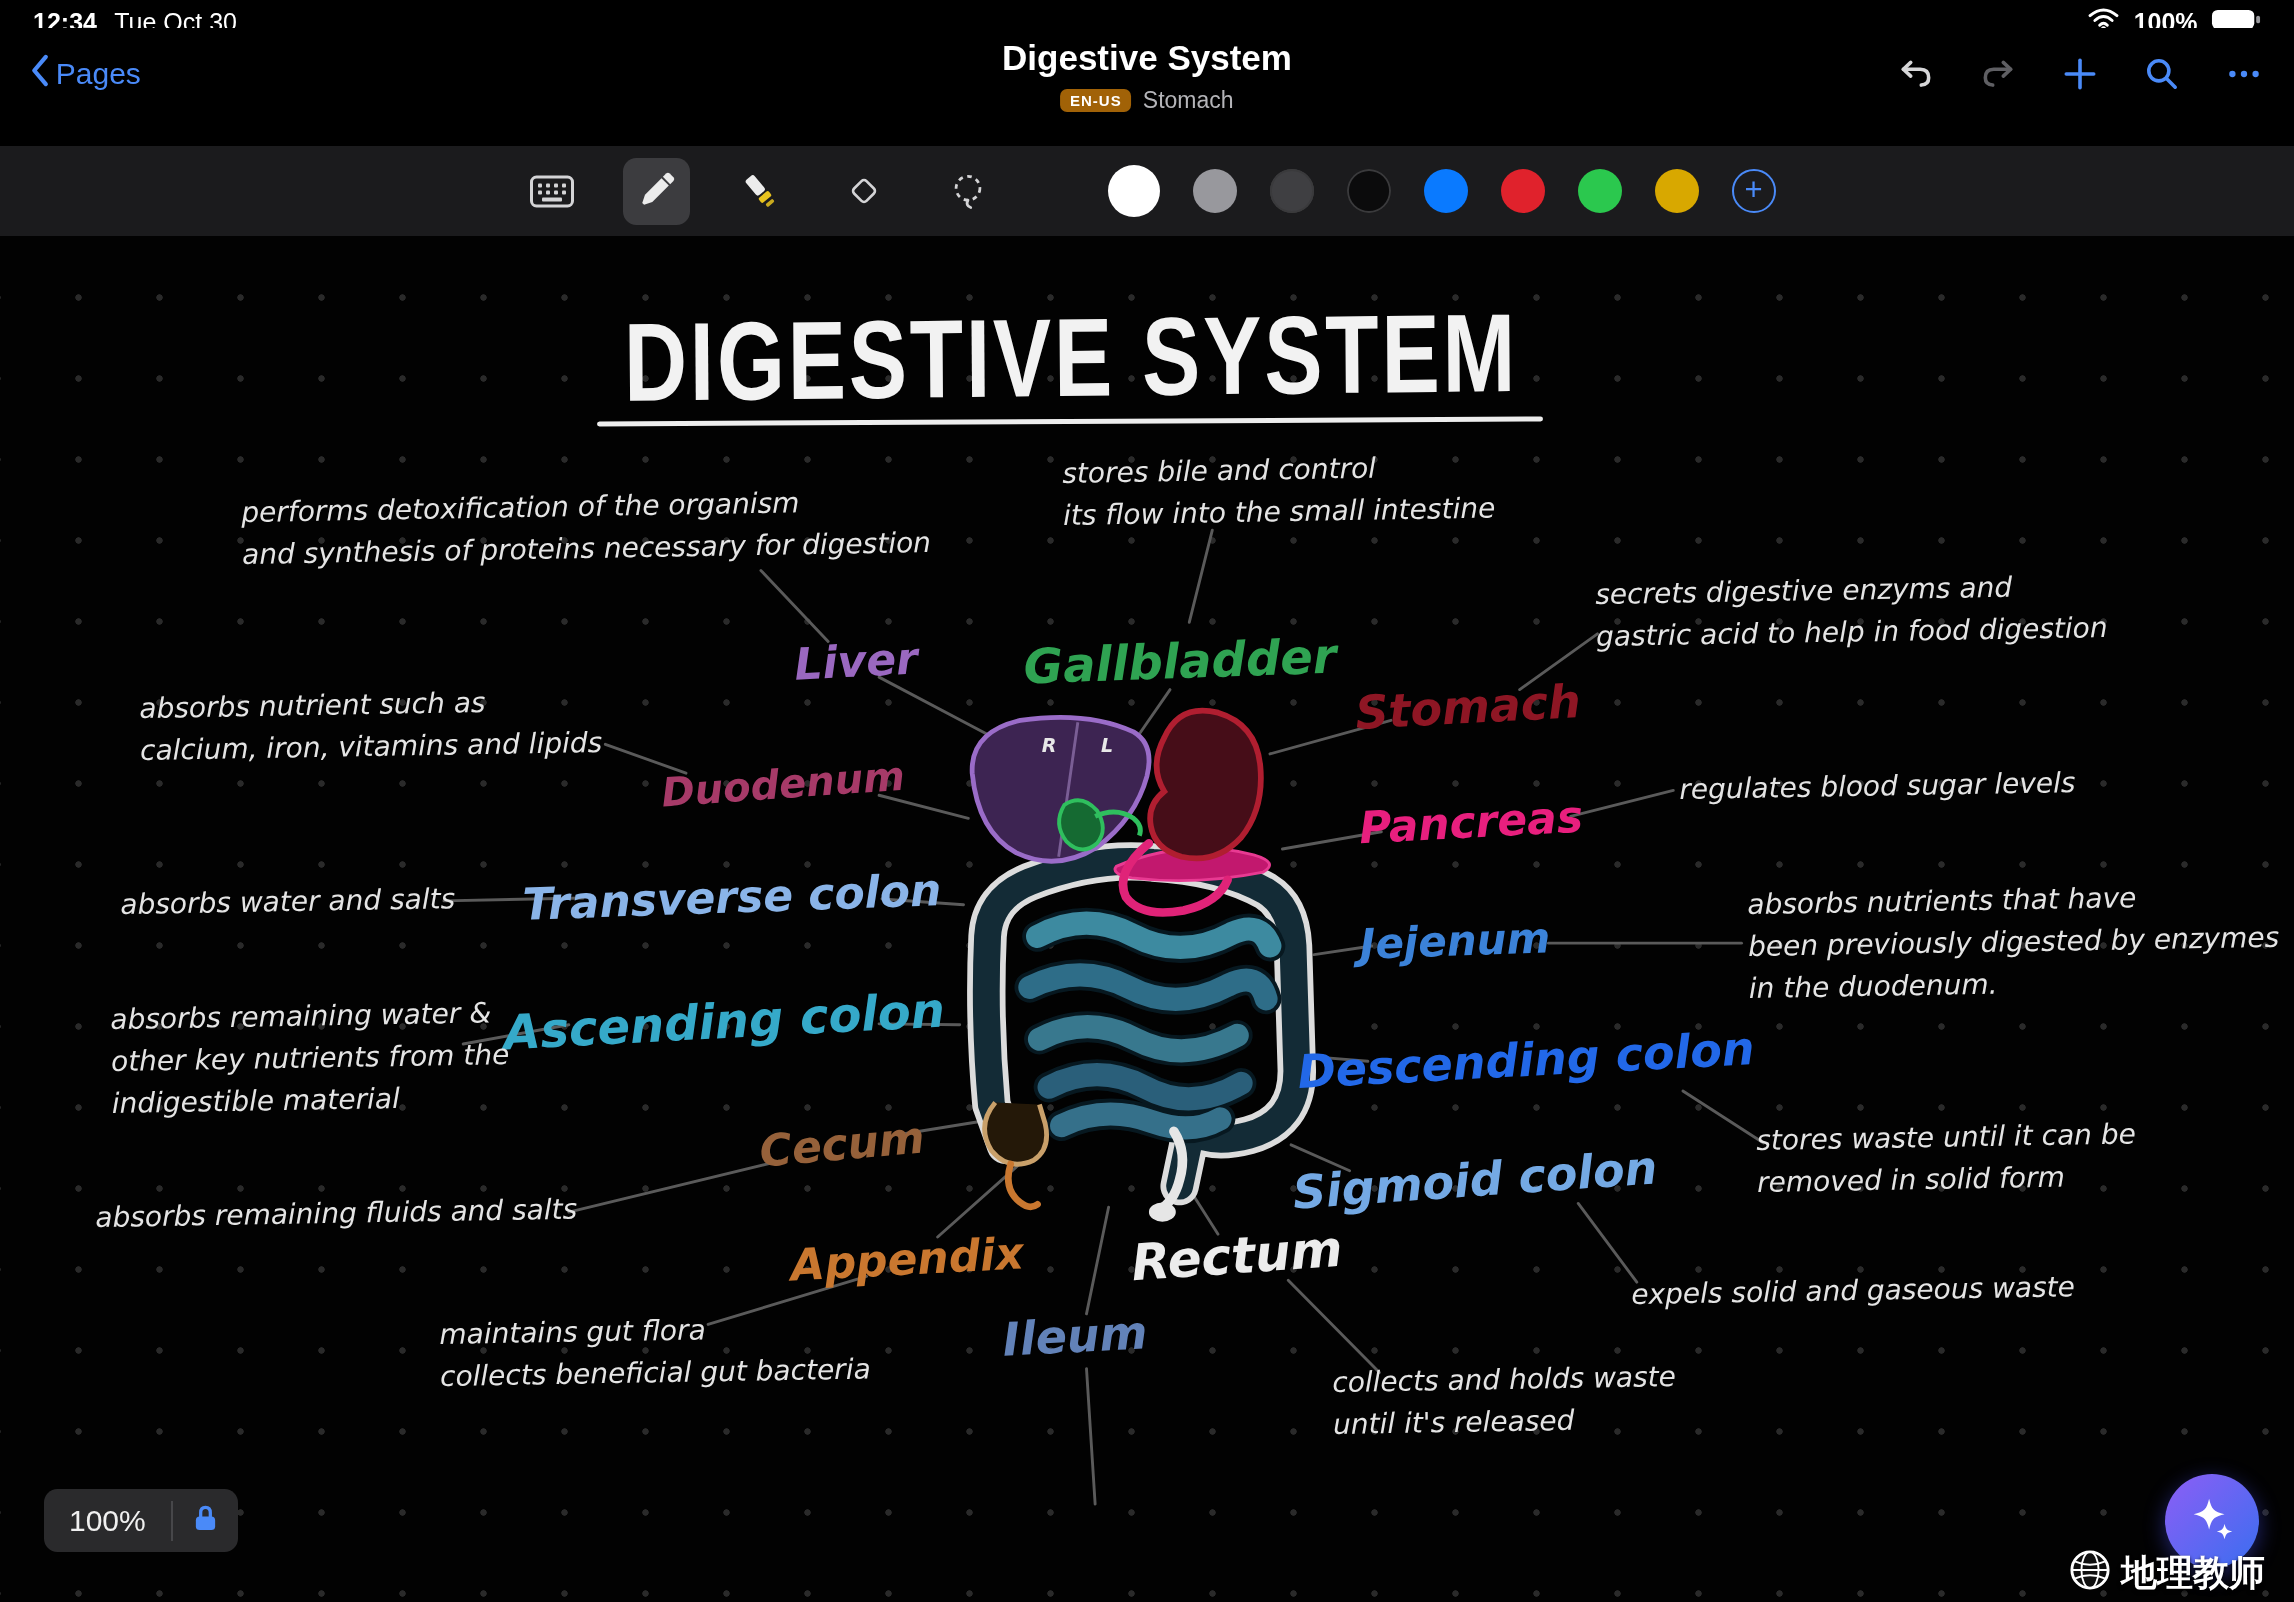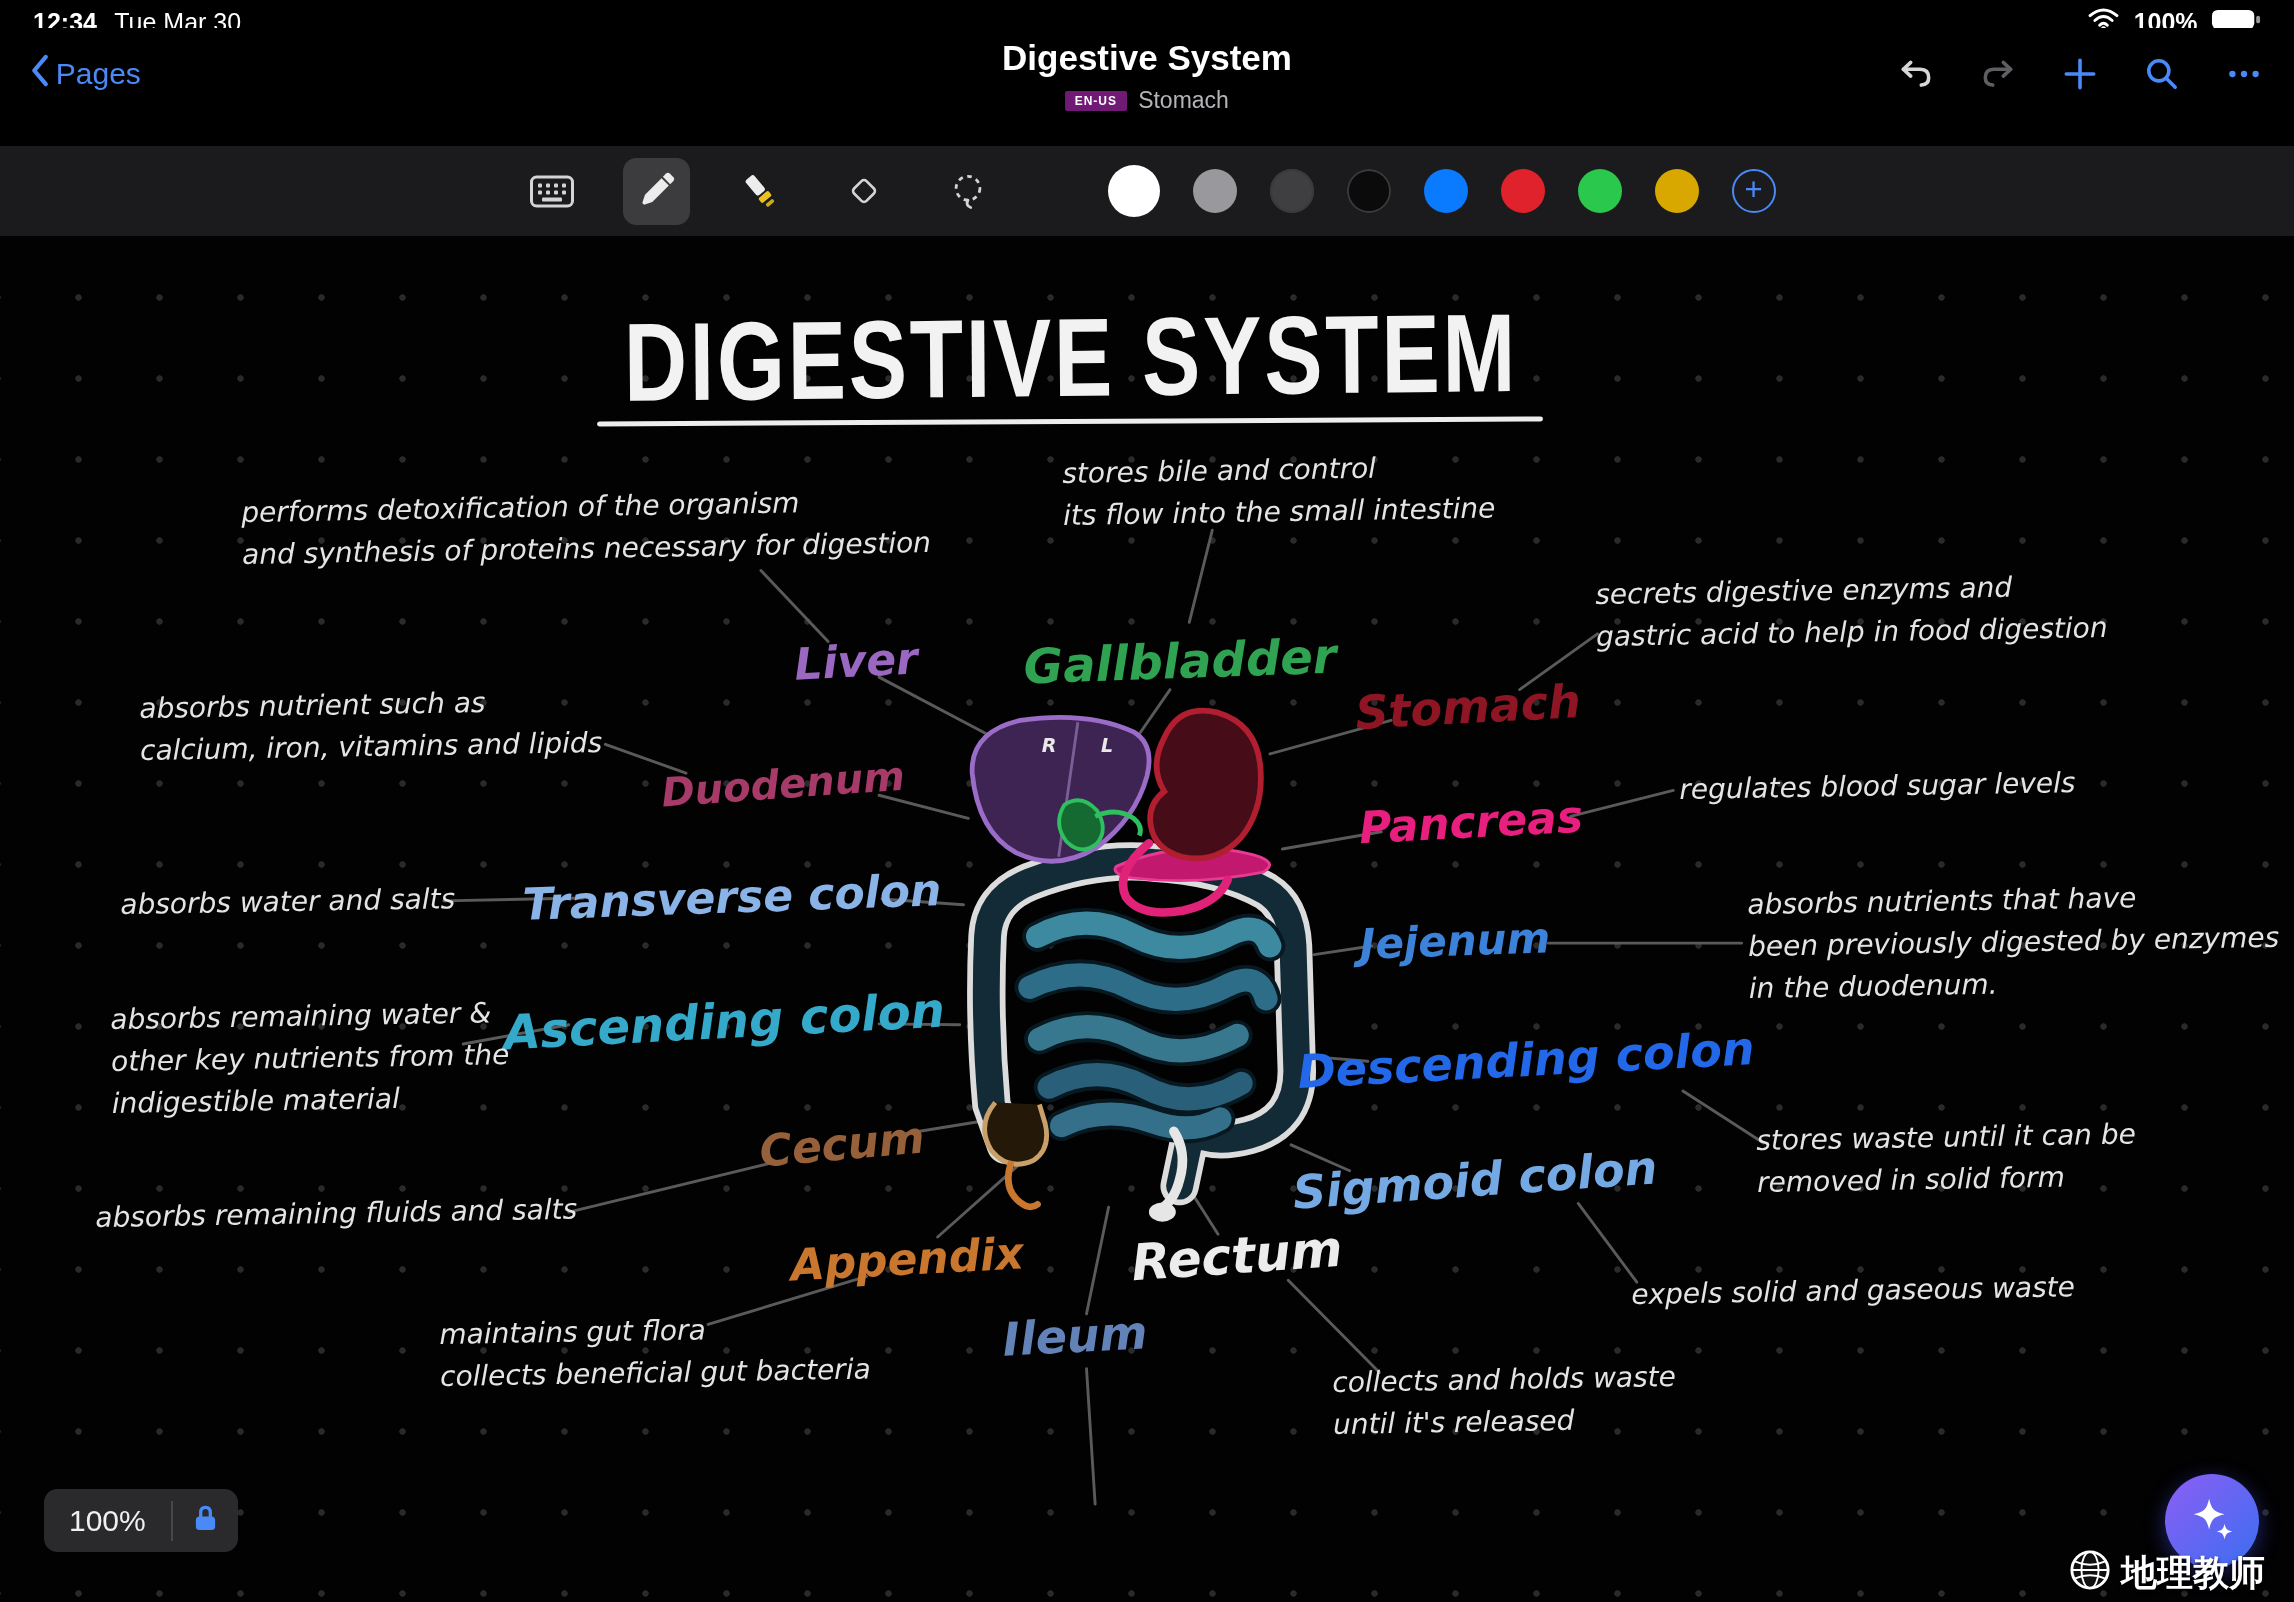--- a/index.html
+++ b/index.html
@@ -14,22 +14,22 @@
   .status-time { font-weight:bold; }
   .status-right { display:flex; gap:13.4px; align-items:center; font-size:25px; font-weight:bold; }
 
   
   .nav-bar { position:absolute; top:28px; left:0; right:0; height:102px; background:#000; z-index:30; }
   .back-btn { position:absolute; left:29px; top:25px; display:flex; align-items:center; gap:5.8px;
     color:#4a8af8; font-size:30px; cursor:pointer; }
   .nav-center { position:absolute; left:50%; top:9.6px; transform:translateX(-50%); text-align:center; }
   .nav-title { font-size:35px; font-weight:bold; color:#fff; white-space:nowrap; }
   .nav-sub { margin-top:9.6px; display:flex; align-items:center; gap:11.5px; justify-content:center; }
-  .lang-badge { background:#701a75; color:#fff; font-size:12px; font-weight:bold;
-    padding:2.9px 9.6px; border-radius:2px; letter-spacing:1px; }
+  .lang-badge { background:#a16207; color:#fff; font-size:15px; font-weight:bold;
+    padding:2.9px 9.6px; border-radius:7px; letter-spacing:1px; }
   .nav-subtitle { color:#b4b4b8; font-size:23px; }
   .nav-actions { position:absolute; right:29px; top:25px; display:flex; gap:40px; align-items:center; }
   .nav-icon-btn { width:42px; height:42px; display:flex; align-items:center; justify-content:center; cursor:pointer; }
 
   
   .toolbar { position:absolute; top:146px; left:0; right:0; height:90px; background:#1b1b1d;
     display:flex; align-items:center; justify-content:center; z-index:30; }
   .tool-group { display:flex; align-items:center; gap:37px; }
   .tool { width:67px; height:67px; display:flex; align-items:center; justify-content:center;
     border-radius:13.4px; cursor:pointer; }
@@ -77,21 +77,21 @@
     z-index:41; text-shadow:0 1.9px 3.8px #000; }
   .watermark-text { font-size:36px; font-weight:bold; color:#fff;
     font-family:"DejaVu Sans",sans-serif; }
 </style>
 </head>
 <body>
 
 <div class="status-bar">
   <div class="status-left">
     <span class="status-time">12:34</span>
-    <span class="status-date">Tue Mar 30</span>
+    <span class="status-date">Tue Oct 30</span>
   </div>
   <div class="status-right">
     <span>
       <svg width="33" height="25" viewBox="0 0 34 26">
           <g fill="none" stroke="#fff" stroke-width="3" stroke-linecap="round">
             <path d="M3 9 Q17 -3 31 9"></path>
             <path d="M8 14 Q17 6 26 14"></path>
             <path d="M13 19 Q17 15 21 19"></path>
           </g>
           <circle cx="17" cy="22.5" r="2.6" fill="#fff"></circle>

